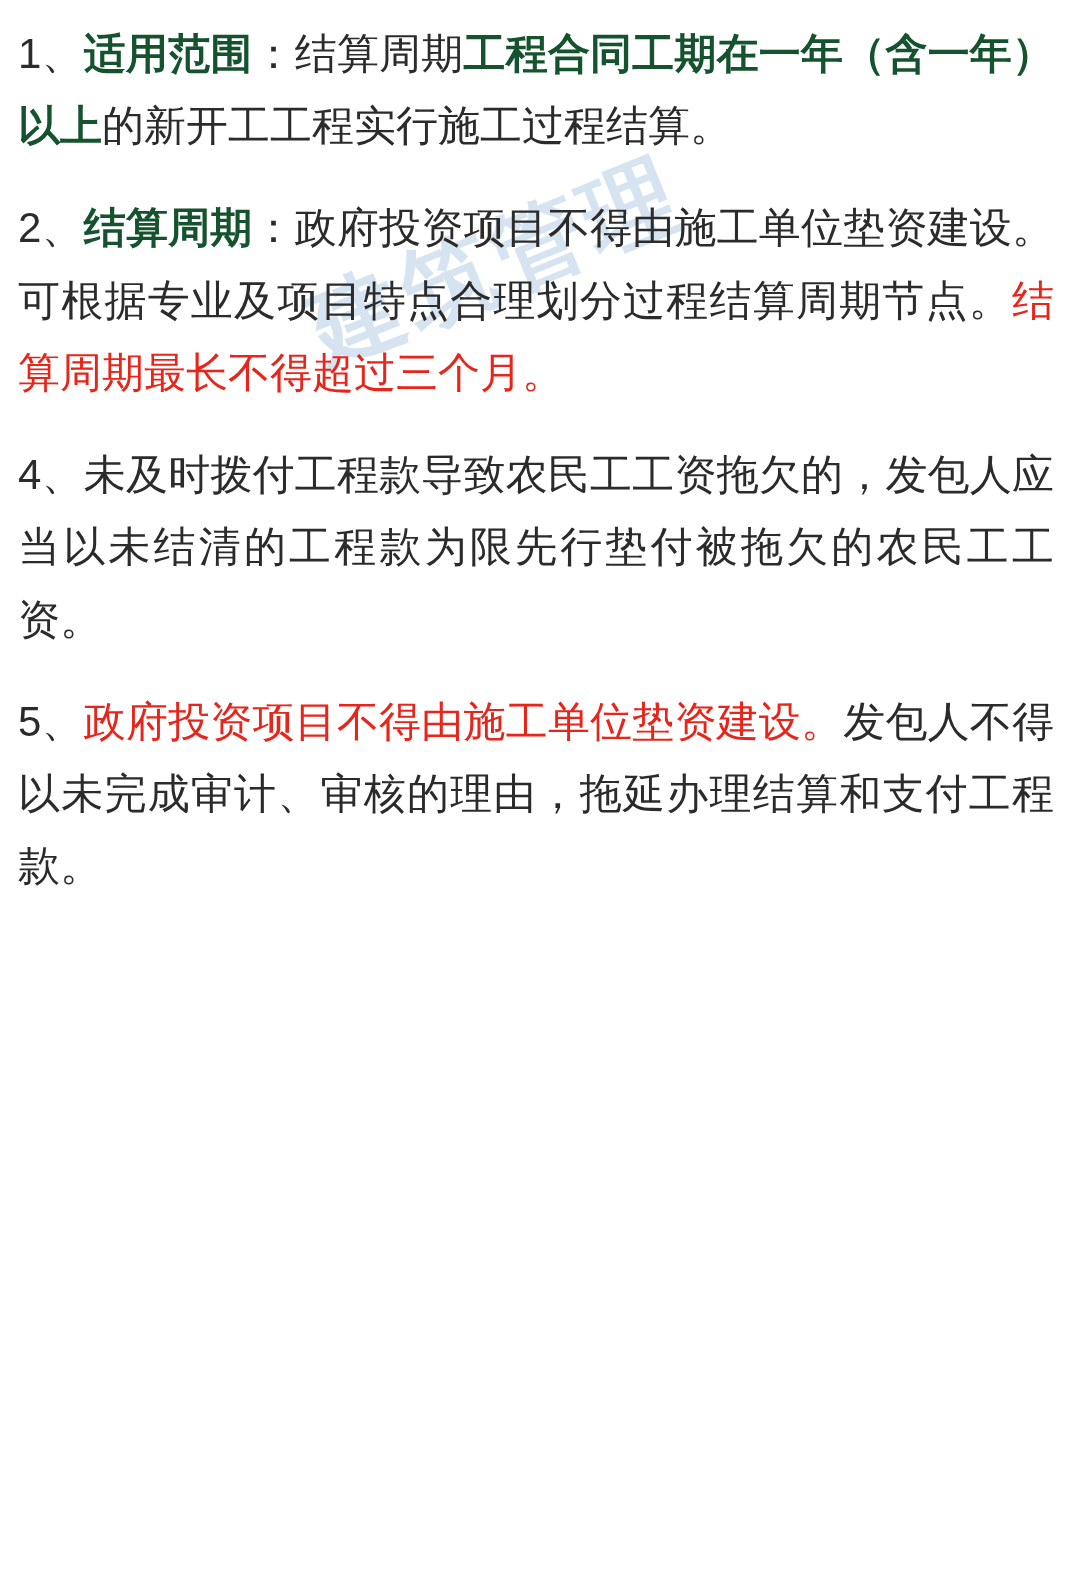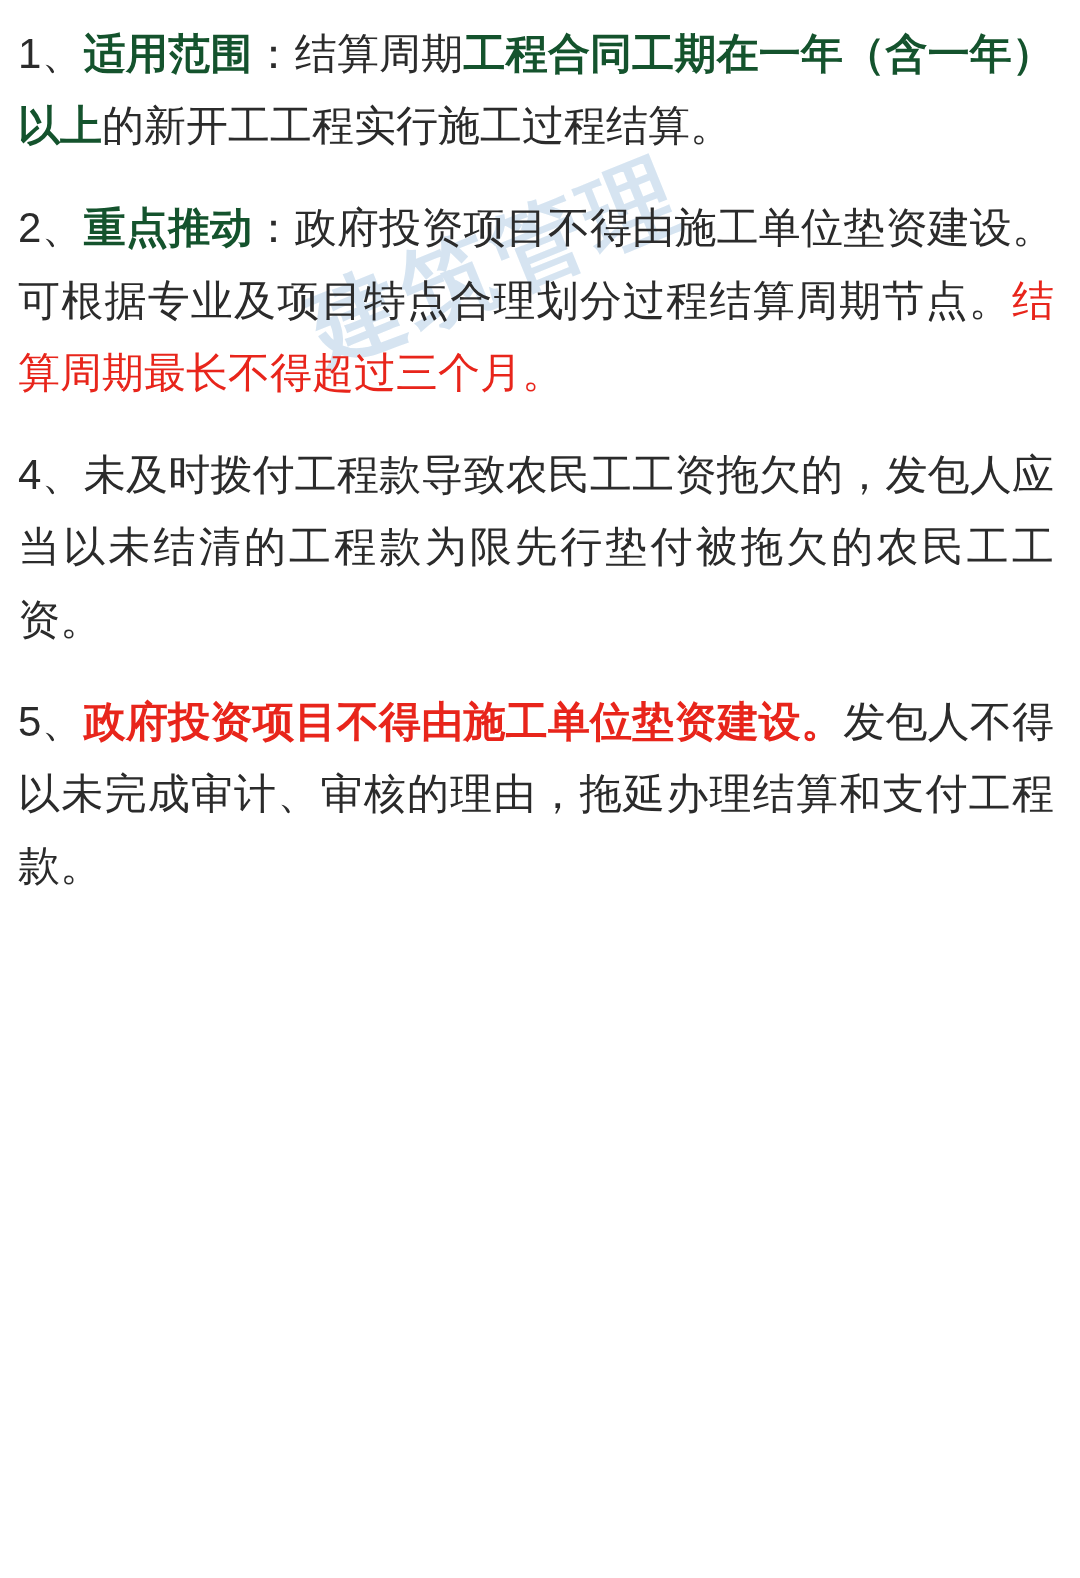--- a/index.html
+++ b/index.html
@@ -44,29 +44,29 @@
     font-size: 42px;
     line-height: 1.72;
     color: #2b2b2b;
     margin: 0 0 30px 0;
     text-align: justify;
     letter-spacing: 0px;
   }
   .para:last-child { margin-bottom: 0; }
   .b { font-weight: bold; color: #14532d; }
   .red { color: #e8251b; }
-  .red-b { color: #e8251b; font-weight: bold; }
+  .red-b { color: #e8251b; font-weight: normal; }
 </style>
 </head>
 <body>
 
 <div class="page">
 
   <div class="watermark">建筑管理</div>
 
   <div class="content">
     <p class="para"><span>1、</span><span class="b">适用范围</span><span>：结算周期</span><span class="b">工程合同工期在一年（含一年）以上</span><span>的新开工工程实行施工过程结算。</span></p>
-    <p class="para"><span>2、</span><span class="b">重点推动</span><span>：政府投资项目不得由施工单位垫资建设。可根据专业及项目特点合理划分过程结算周期节点。</span><span class="red">结算周期最长不得超过三个月。</span></p>
+    <p class="para"><span>2、</span><span class="b">结算周期</span><span>：政府投资项目不得由施工单位垫资建设。可根据专业及项目特点合理划分过程结算周期节点。</span><span class="red">结算周期最长不得超过三个月。</span></p>
     <p class="para"><span>4、未及时拨付工程款导致农民工工资拖欠的，发包人应当以未结清的工程款为限先行垫付被拖欠的农民工工资。</span></p>
     <p class="para"><span>5、</span><span class="red-b">政府投资项目不得由施工单位垫资建设。</span><span>发包人不得以未完成审计、审核的理由，拖延办理结算和支付工程款。</span></p>
   </div>
 
 </div>
 
 </body></html>

